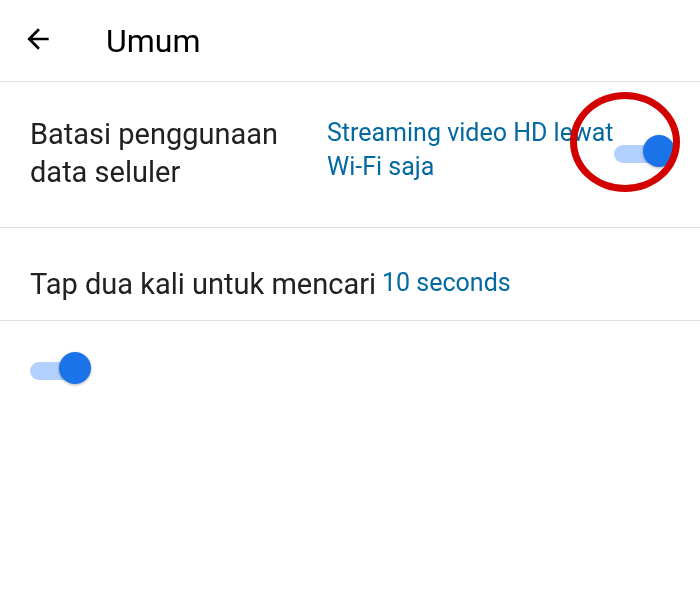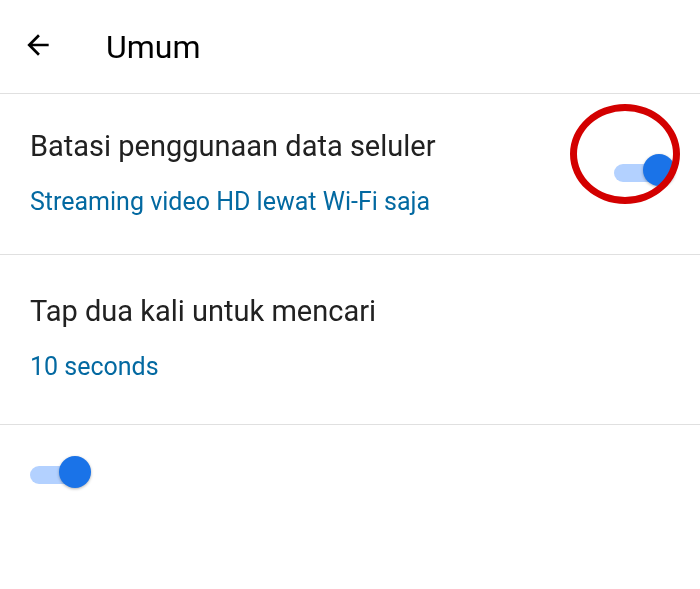--- a/index.html
+++ b/index.html
@@ -10,21 +10,21 @@
     body {
       font-family: Roboto, "Helvetica Neue", Arial, sans-serif;
       background: #ffffff;
       width: 700px;
       height: 589px;
       overflow: hidden;
     }
     .header {
       display: flex;
       align-items: center;
-      height: 94px;
+      height: 82px;
       padding: 0 18px;
       border-bottom: 1px solid #e0e0e0;
     }
     .back-arrow {
       width: 40px;
       height: 40px;
       display: flex;
       align-items: center;
       justify-content: center;
       cursor: pointer;
@@ -48,22 +48,22 @@
       display: flex;
       align-items: center;
       justify-content: space-between;
       padding: 28px 30px 28px 30px;
       border-bottom: 1px solid #e0e0e0;
       position: relative;
     }
     .setting-text {
       flex: 1;
       display: flex;
-      flex-direction: column;
-      gap: 19px;
+      flex-direction: row;
+      gap: 6px;
     }
     .setting-title {
       font-size: 29px;
       font-weight: 400;
       color: #212121;
       line-height: 1.3;
     }
     .setting-subtitle {
       font-size: 25px;
       font-weight: 400;
@@ -106,21 +106,21 @@
       right: 20px;
       top: 10px;
       pointer-events: none;
     }
     .item-limit {
       padding-top: 34px;
       padding-bottom: 36px;
     }
     .item-double-tap {
       padding-top: 38px;
-      padding-bottom: 40px;
+      padding-bottom: 16px;
     }
     .item-autoplay {
       padding-top: 38px;
       padding-bottom: 36px;
       border-bottom: none;
     }
   </style>
 </head>
 <body>
 

